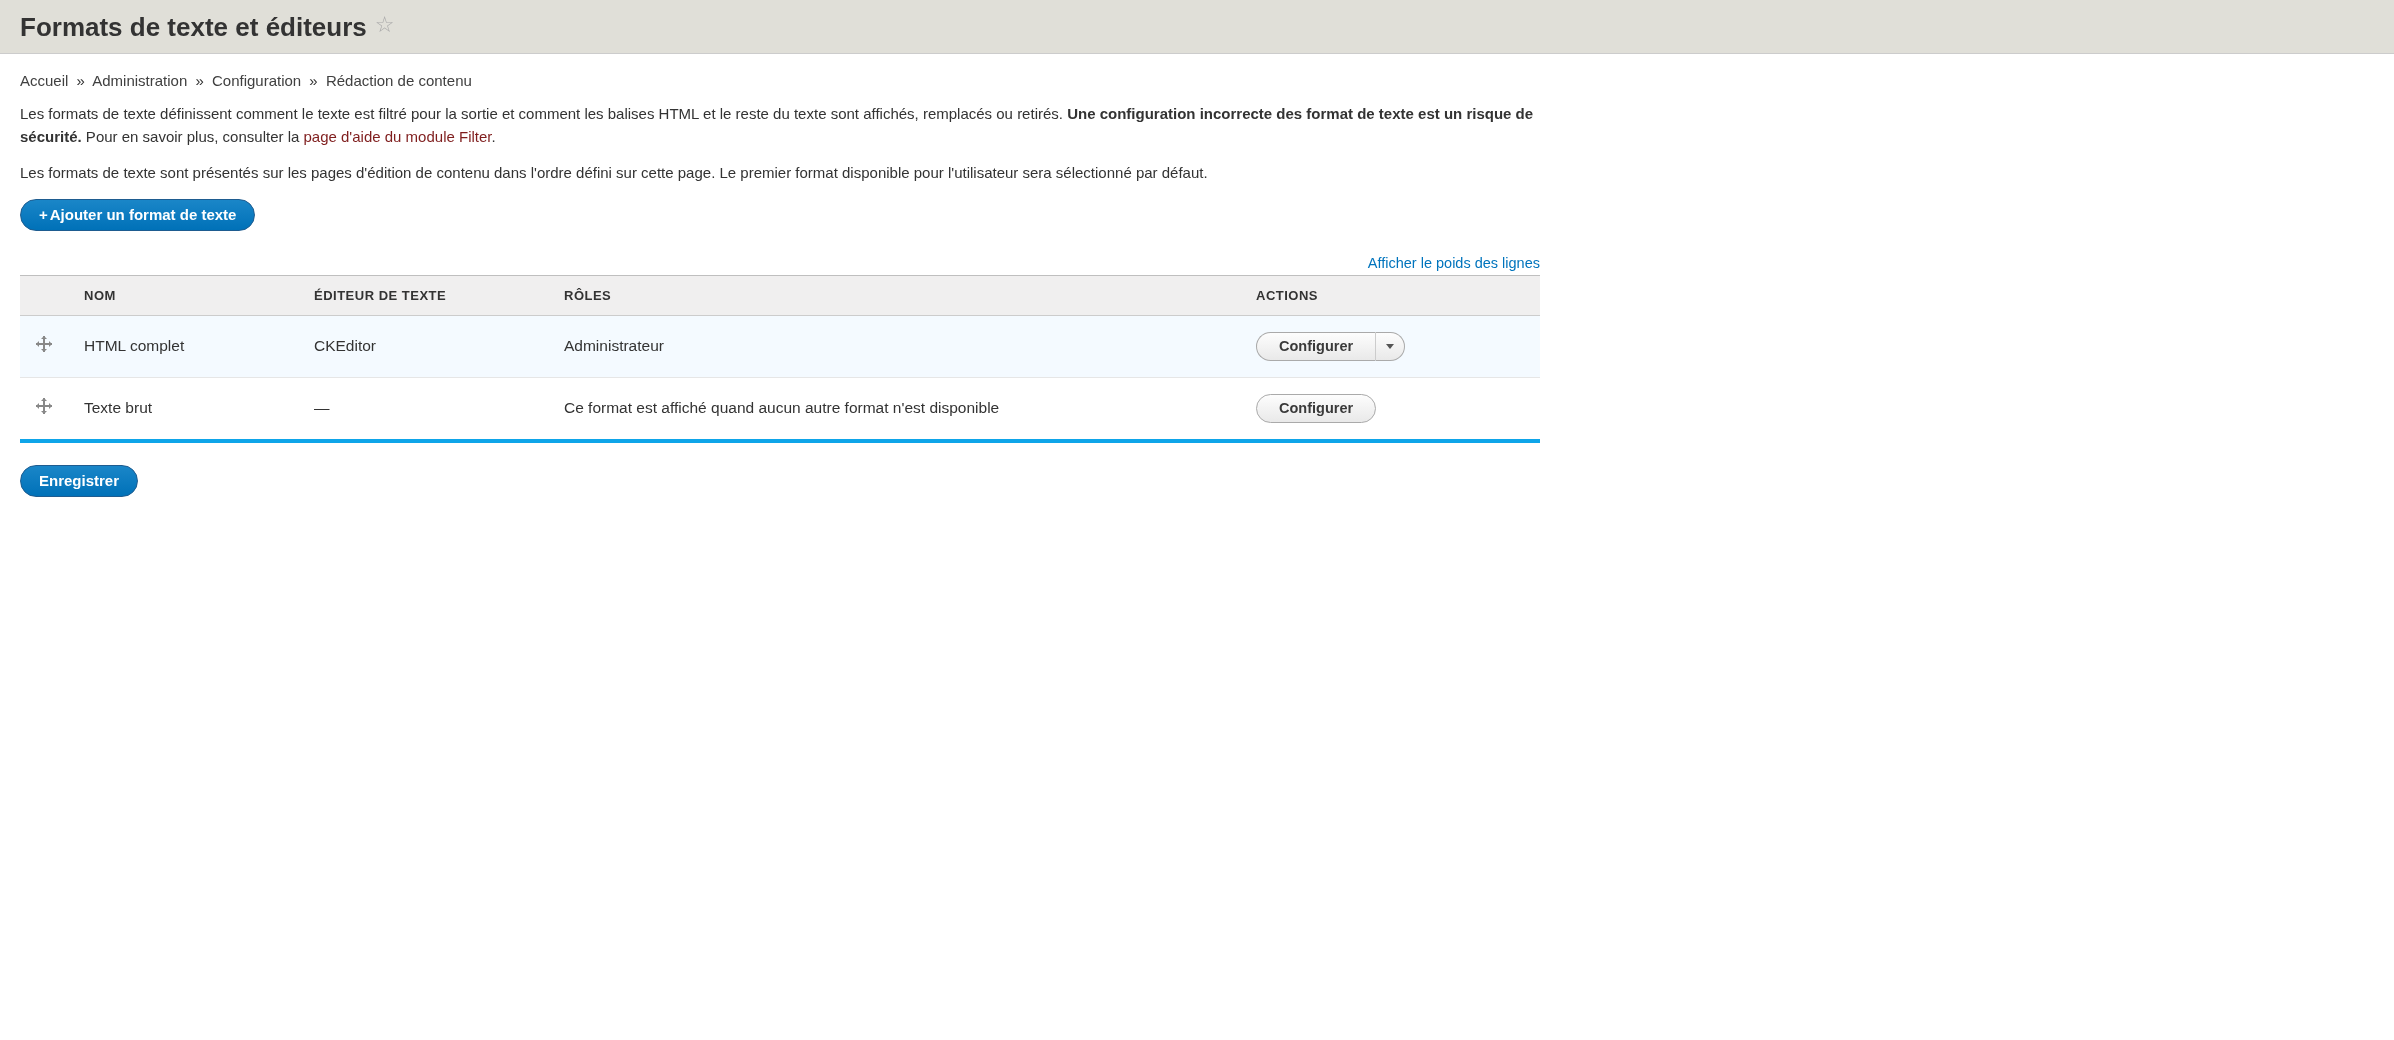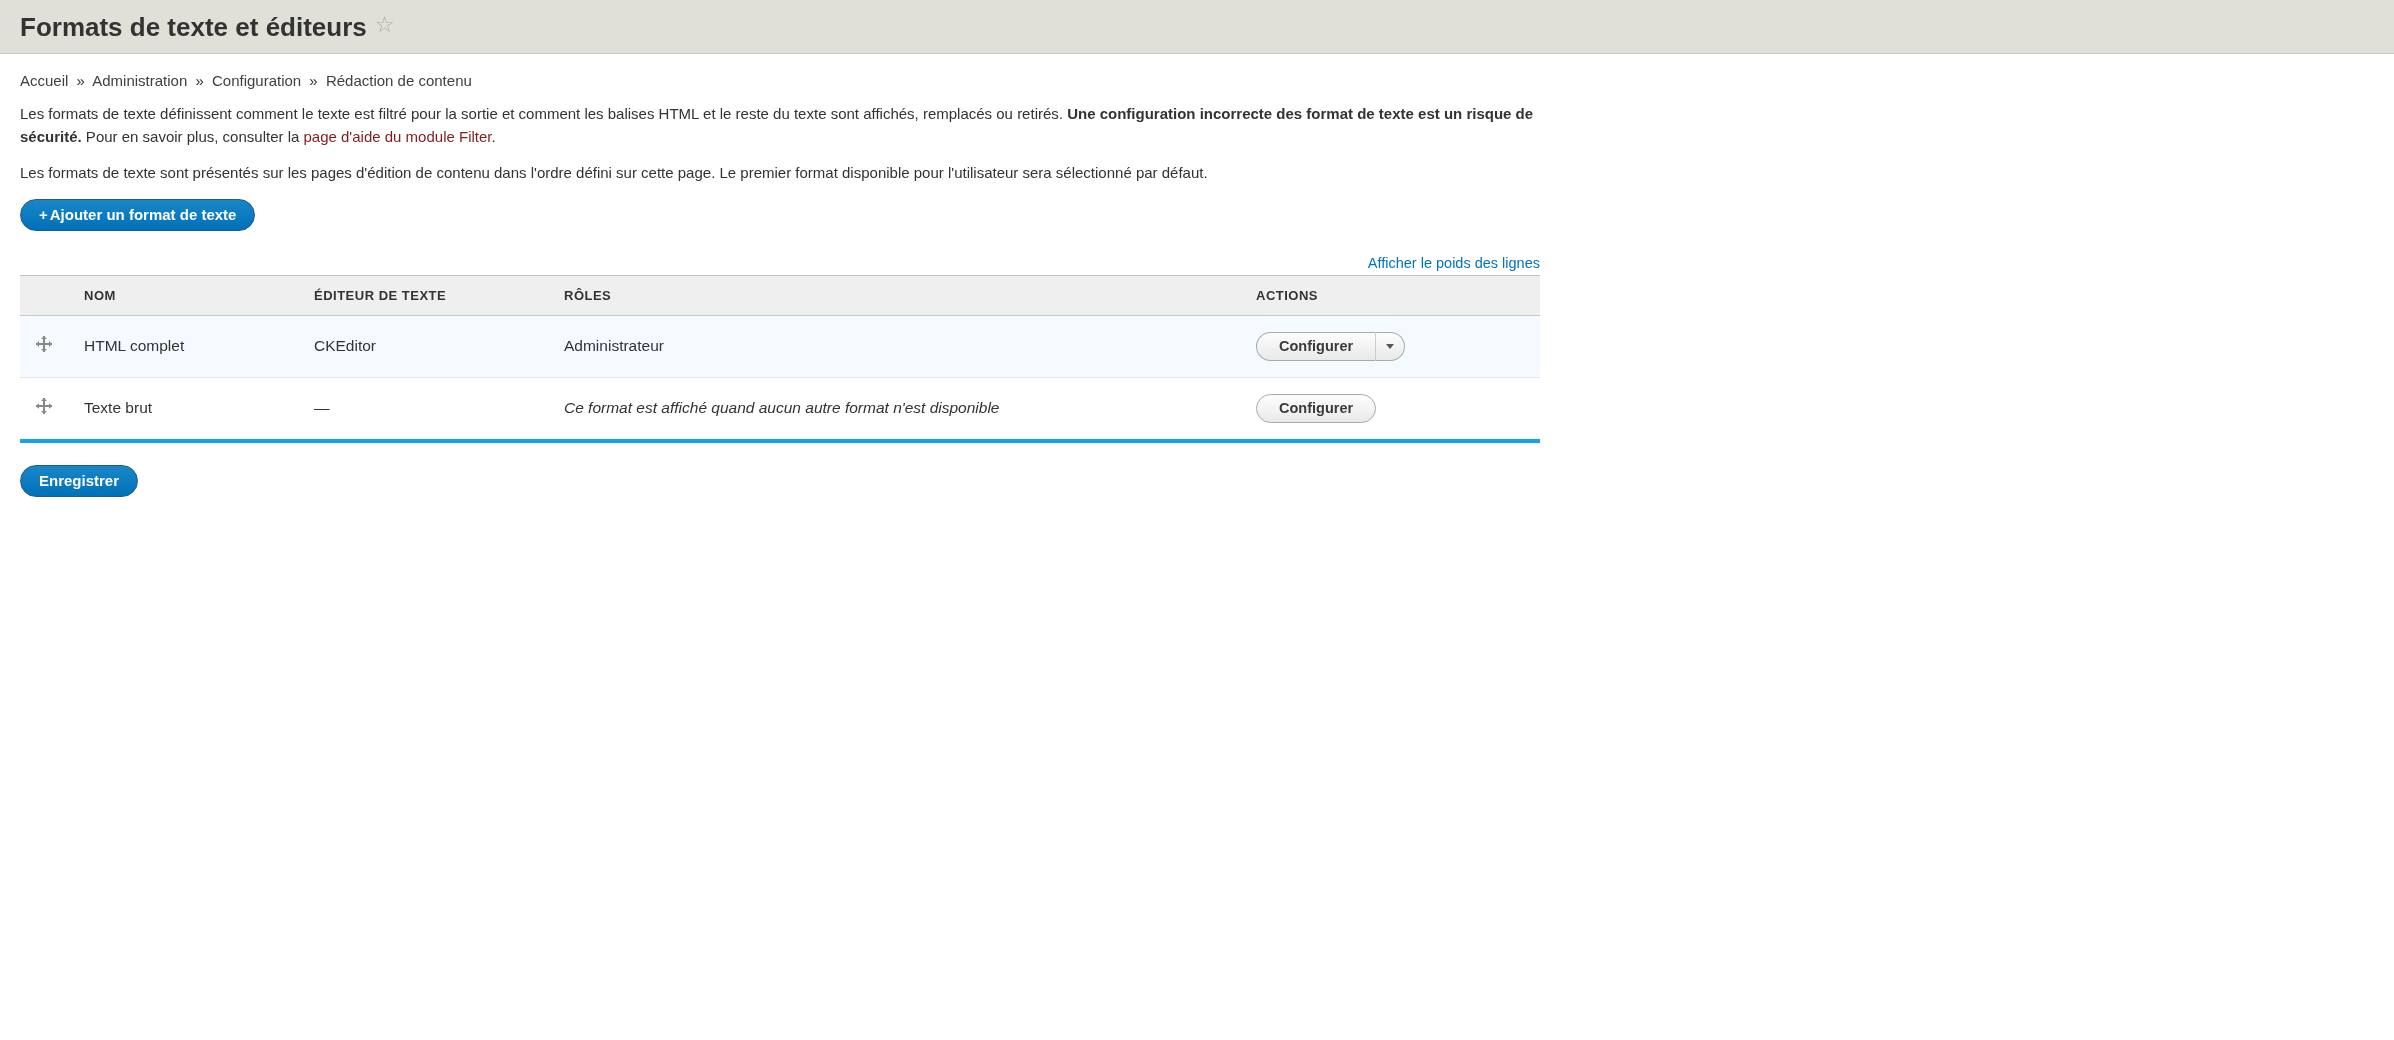--- a/index.html
+++ b/index.html
@@ -115,21 +115,21 @@
   .drag-icon .arr {
     position: absolute; width: 0; height: 0; border: 3px solid transparent;
   }
   .drag-icon .arr.up    { top: -3px; left: 5px; border-bottom-color: #888; }
   .drag-icon .arr.down  { bottom: -3px; left: 5px; border-top-color: #888; }
   .drag-icon .arr.left  { left: -3px; top: 5px; border-right-color: #888; }
   .drag-icon .arr.right { right: -3px; top: 5px; border-left-color: #888; }
   .col-name   { width: 230px; }
   .col-editor { width: 250px; margin-top: 36px; }
   .col-actions{ width: 300px; text-align: left; }
-  .roles-italic { font-style: italic; color: #333; }
+  .roles-italic { color: #333; }
   .action-btn-group {
     display: inline-flex;
     align-items: stretch;
   }
   .action-btn {
     background: linear-gradient(to bottom, #fdfdfd, #e9e9e9);
     border: 1px solid #aaa;
     border-radius: 20px;
     padding: 5px 22px 6px 22px;
     font-size: 14.5px;

